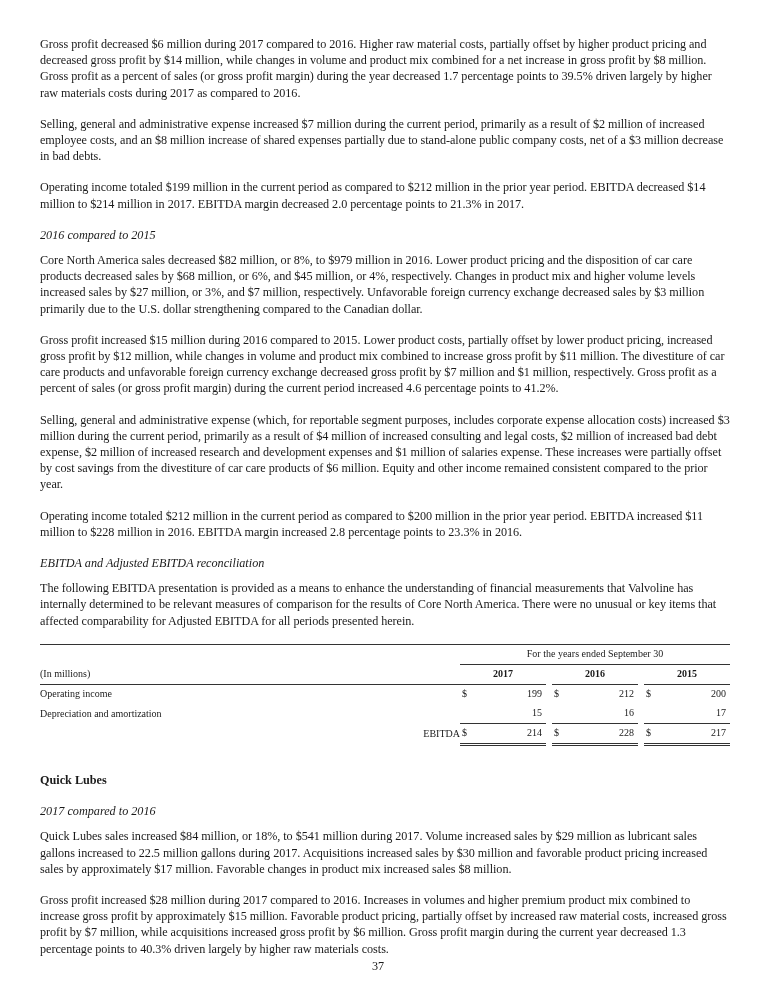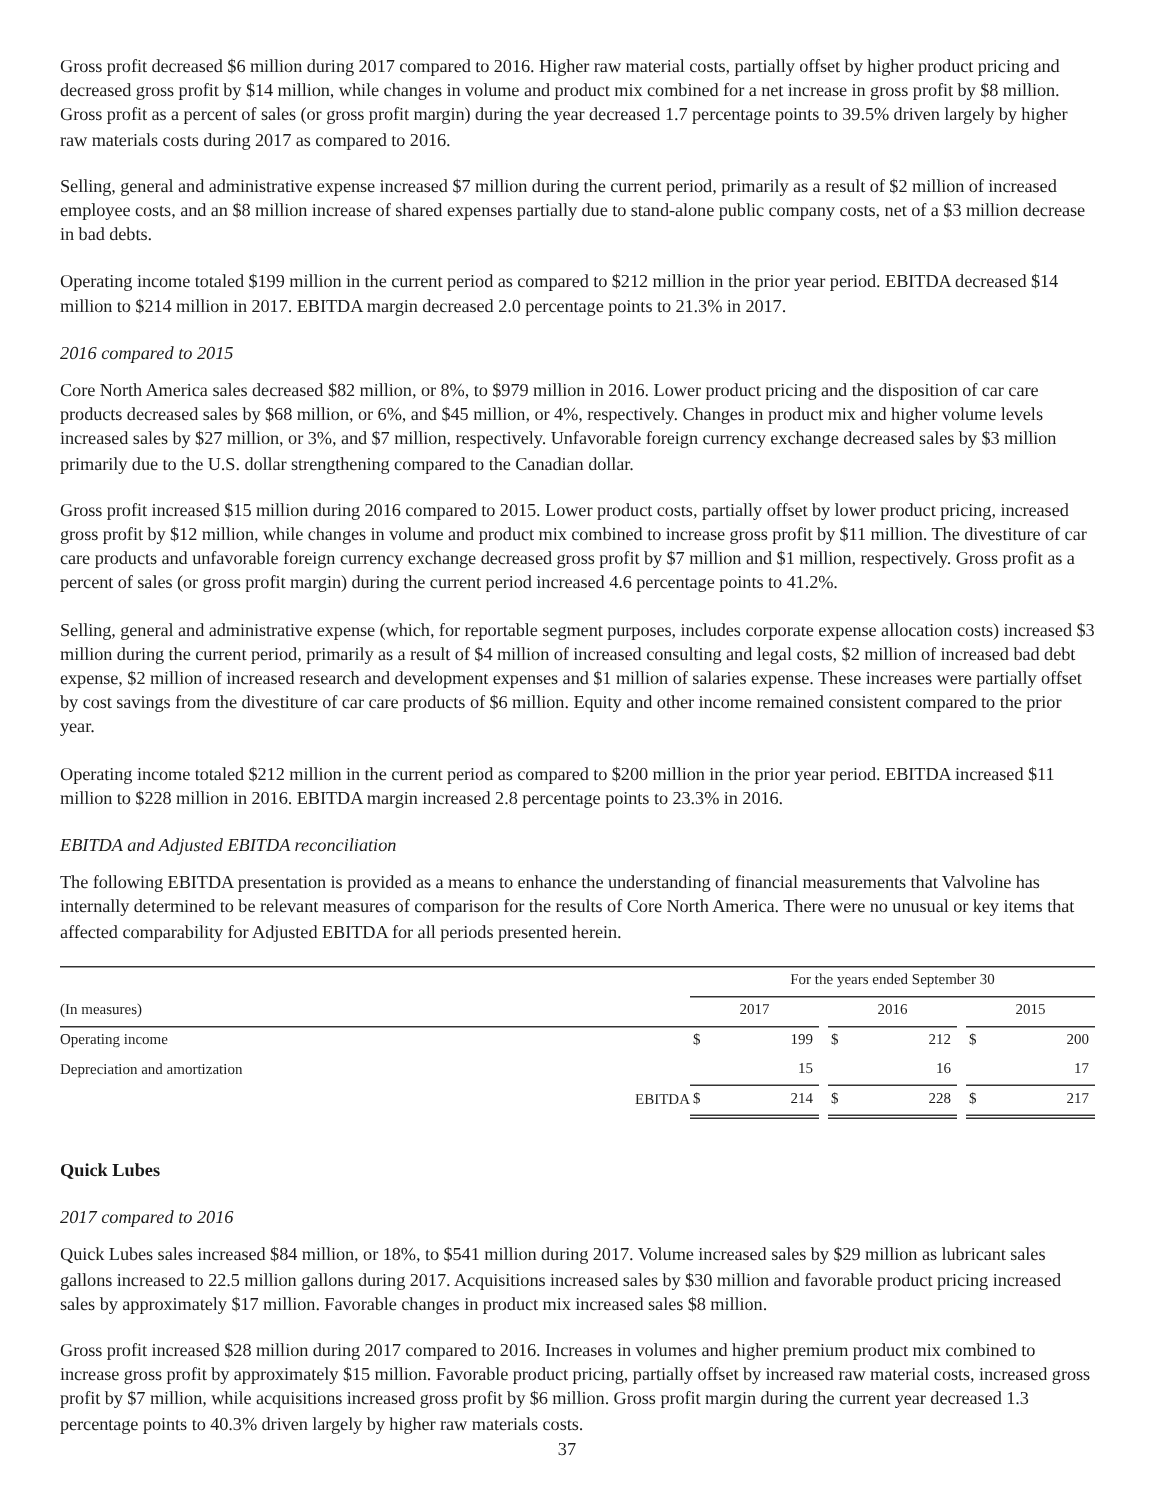--- a/index.html
+++ b/index.html
@@ -11,21 +11,21 @@
   .page { position: absolute; left: 40px; top: 36px; width: 690px; }
   p { margin: 0; }
   .para { margin: 0 0 15px 0; text-align: left; letter-spacing: -0.05px; }
   .subhead { font-style: italic; margin: 0 0 9px 0; }
   .section-title { font-weight: bold; margin: 0 0 15px 0; }
   .tbl-wrap { position: relative; margin-top: 14px; }
   table.fin { border-collapse: collapse; width: 690px; font-size: 10px; }
   table.fin td { padding: 0; height: 19px; vertical-align: middle; }
   .toprule { border-top: 1.5px solid #333; }
   .span-hdr { text-align: center; border-bottom: 1.5px solid #333; }
-  .yr { text-align: center; border-bottom: 1.5px solid #333; }
+  .yr { text-align: center; border-bottom: 1.5px solid #333; font-weight: bold; }
   .lbl-hdr { border-bottom: 1.5px solid #333; }
   .cur { text-align: left; padding-left: 2px !important; }
   .num { text-align: right; padding-right: 4px !important; }
   .sumline { border-top: 1.5px solid #333; }
   .dbl { border-bottom: 3.5px double #333; }
   .indent { padding-left: 20px !important; text-align: right; }
   .page-num { position: absolute; top: 958px; left: 0; width: 756px; text-align: center; }
 </style>
 </head>
 <body>
@@ -57,21 +57,21 @@
           <col style="width:6px">
         <col style="width:14px">
           <col style="width:72px">
       </colgroup>
       <tbody>
           <tr>
         <td class="toprule"></td>
         <td class="toprule span-hdr" colspan="8">For the years ended September 30</td>
       </tr>
       <tr>
-        <td class="lbl-hdr">(In measures)</td>
+        <td class="lbl-hdr">(In millions)</td>
         <td class="yr" colspan="2">2017</td>
         <td></td>
         <td class="yr" colspan="2">2016</td>
         <td></td>
         <td class="yr" colspan="2">2015</td>
       </tr>
       <tr>
         <td>Operating income</td>
         <td class="cur">$</td>
         <td class="num">199</td>

